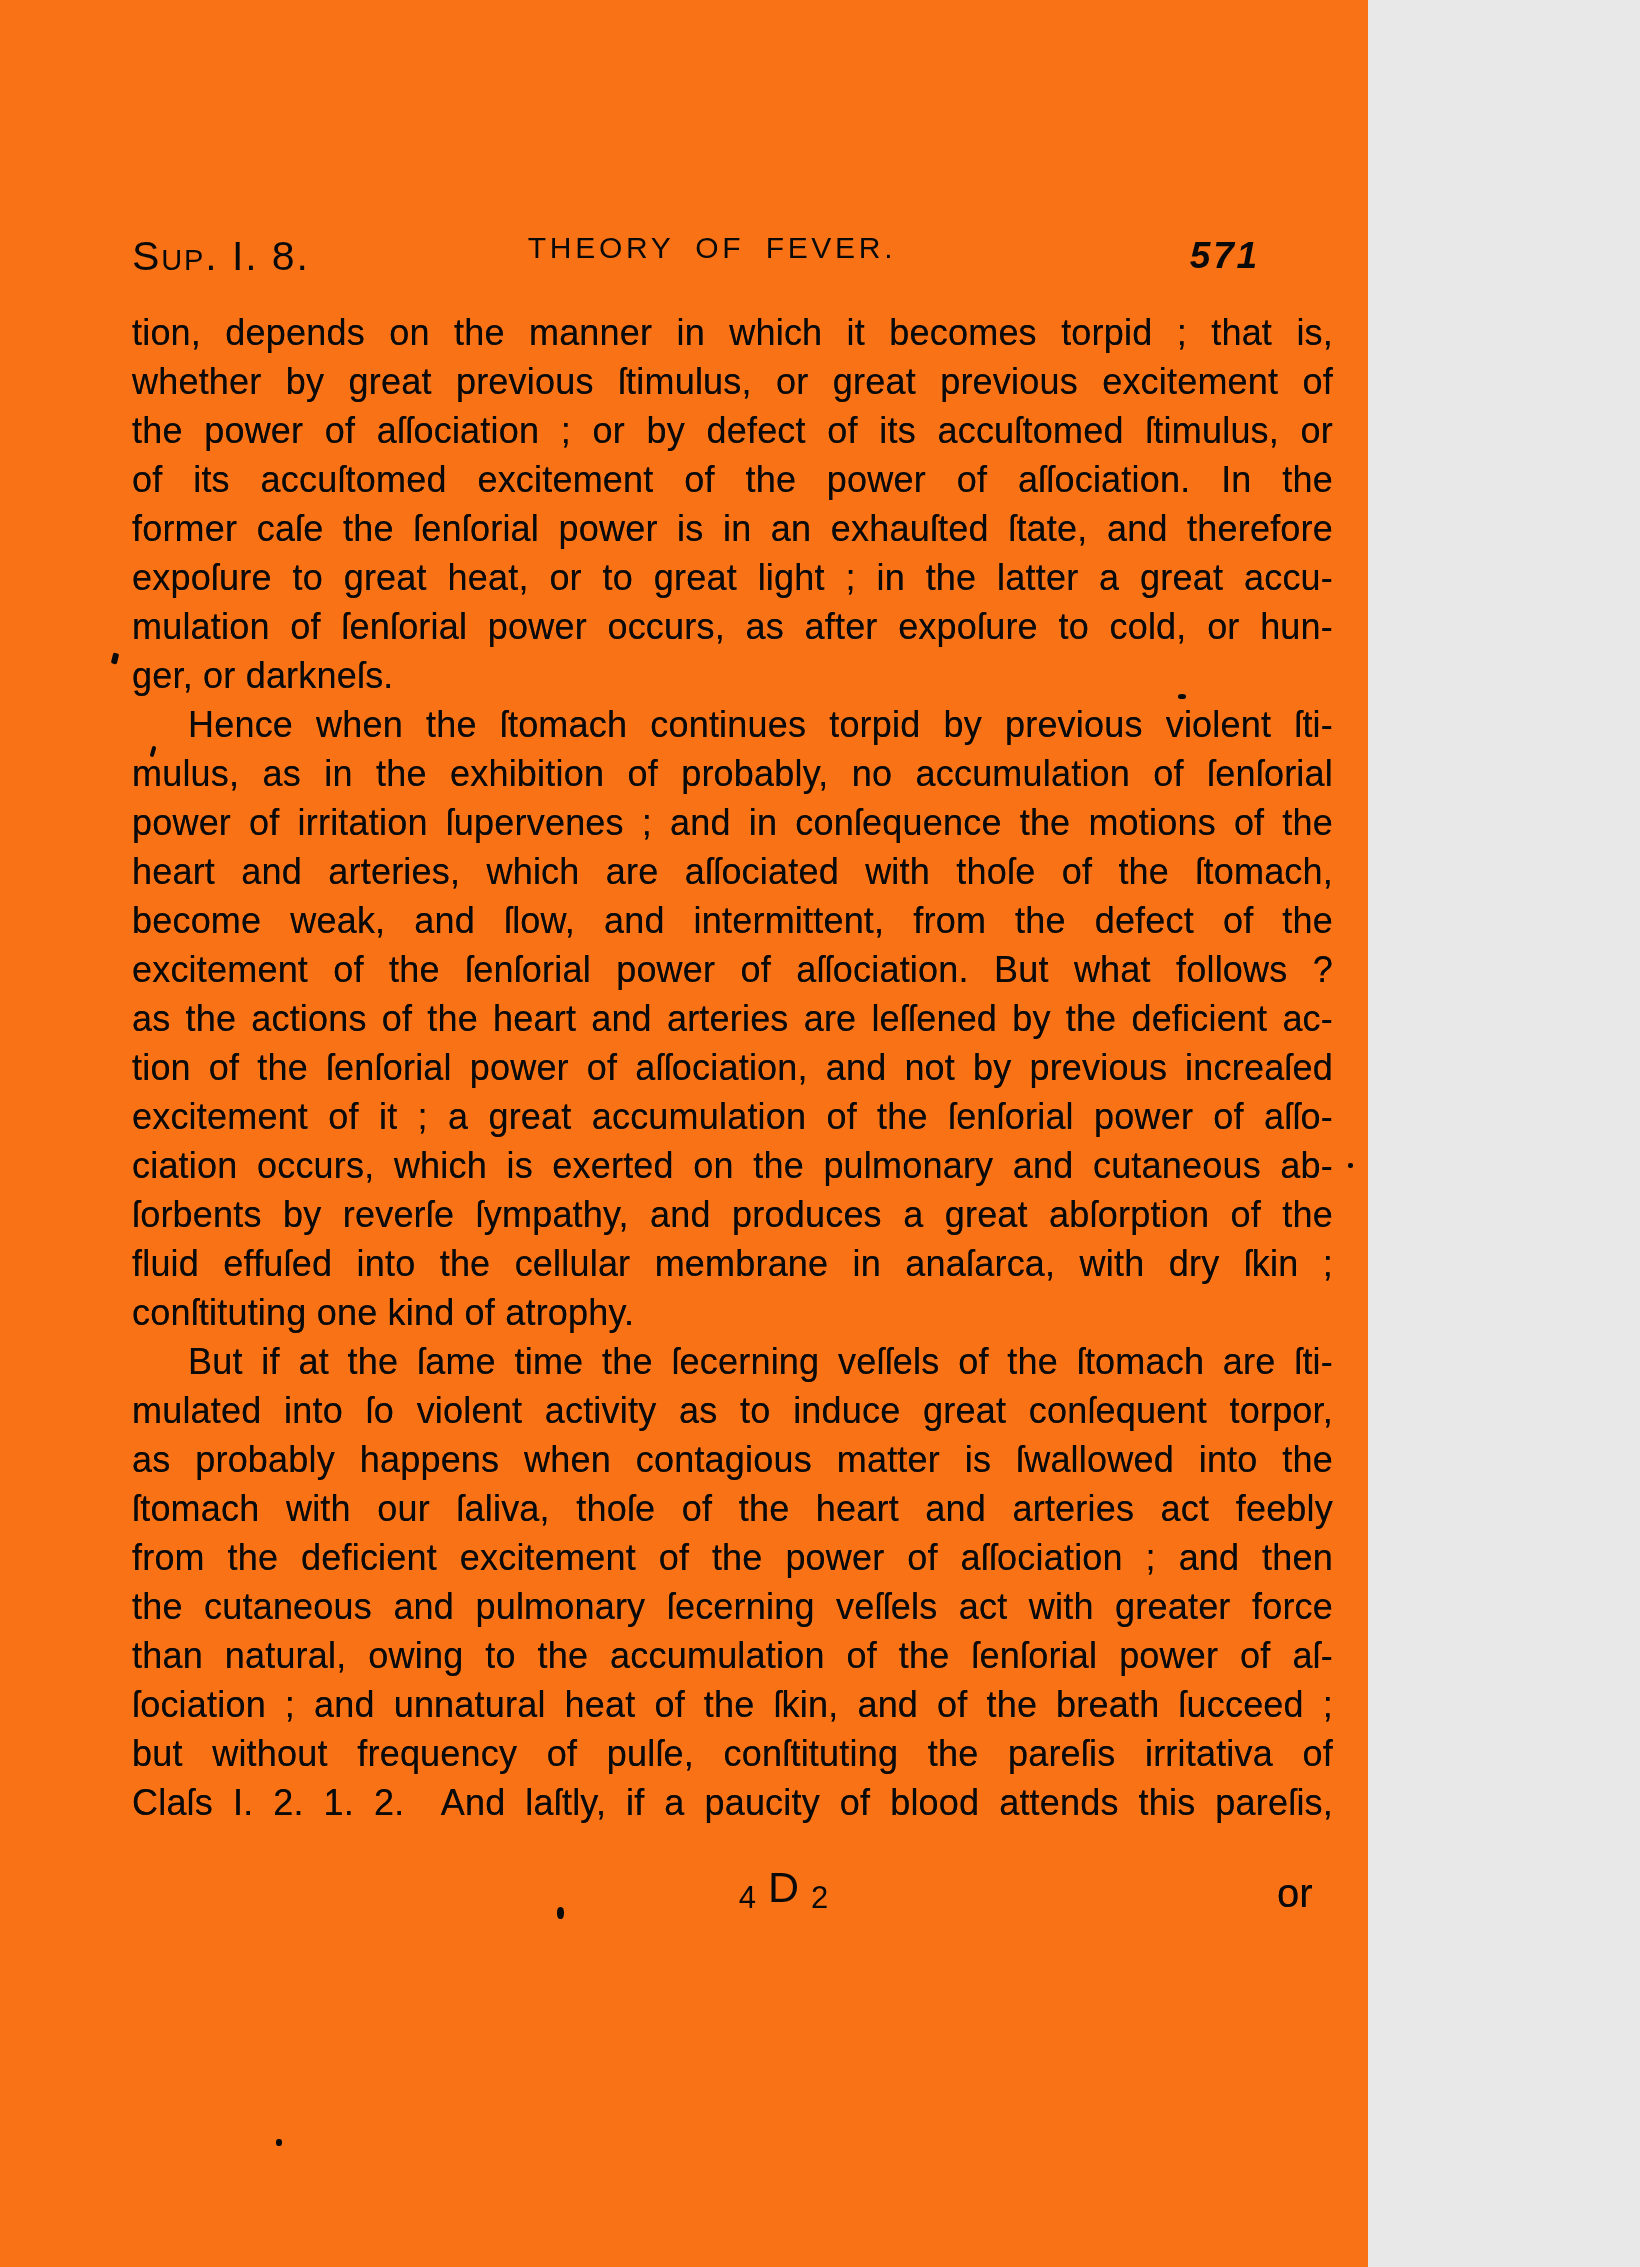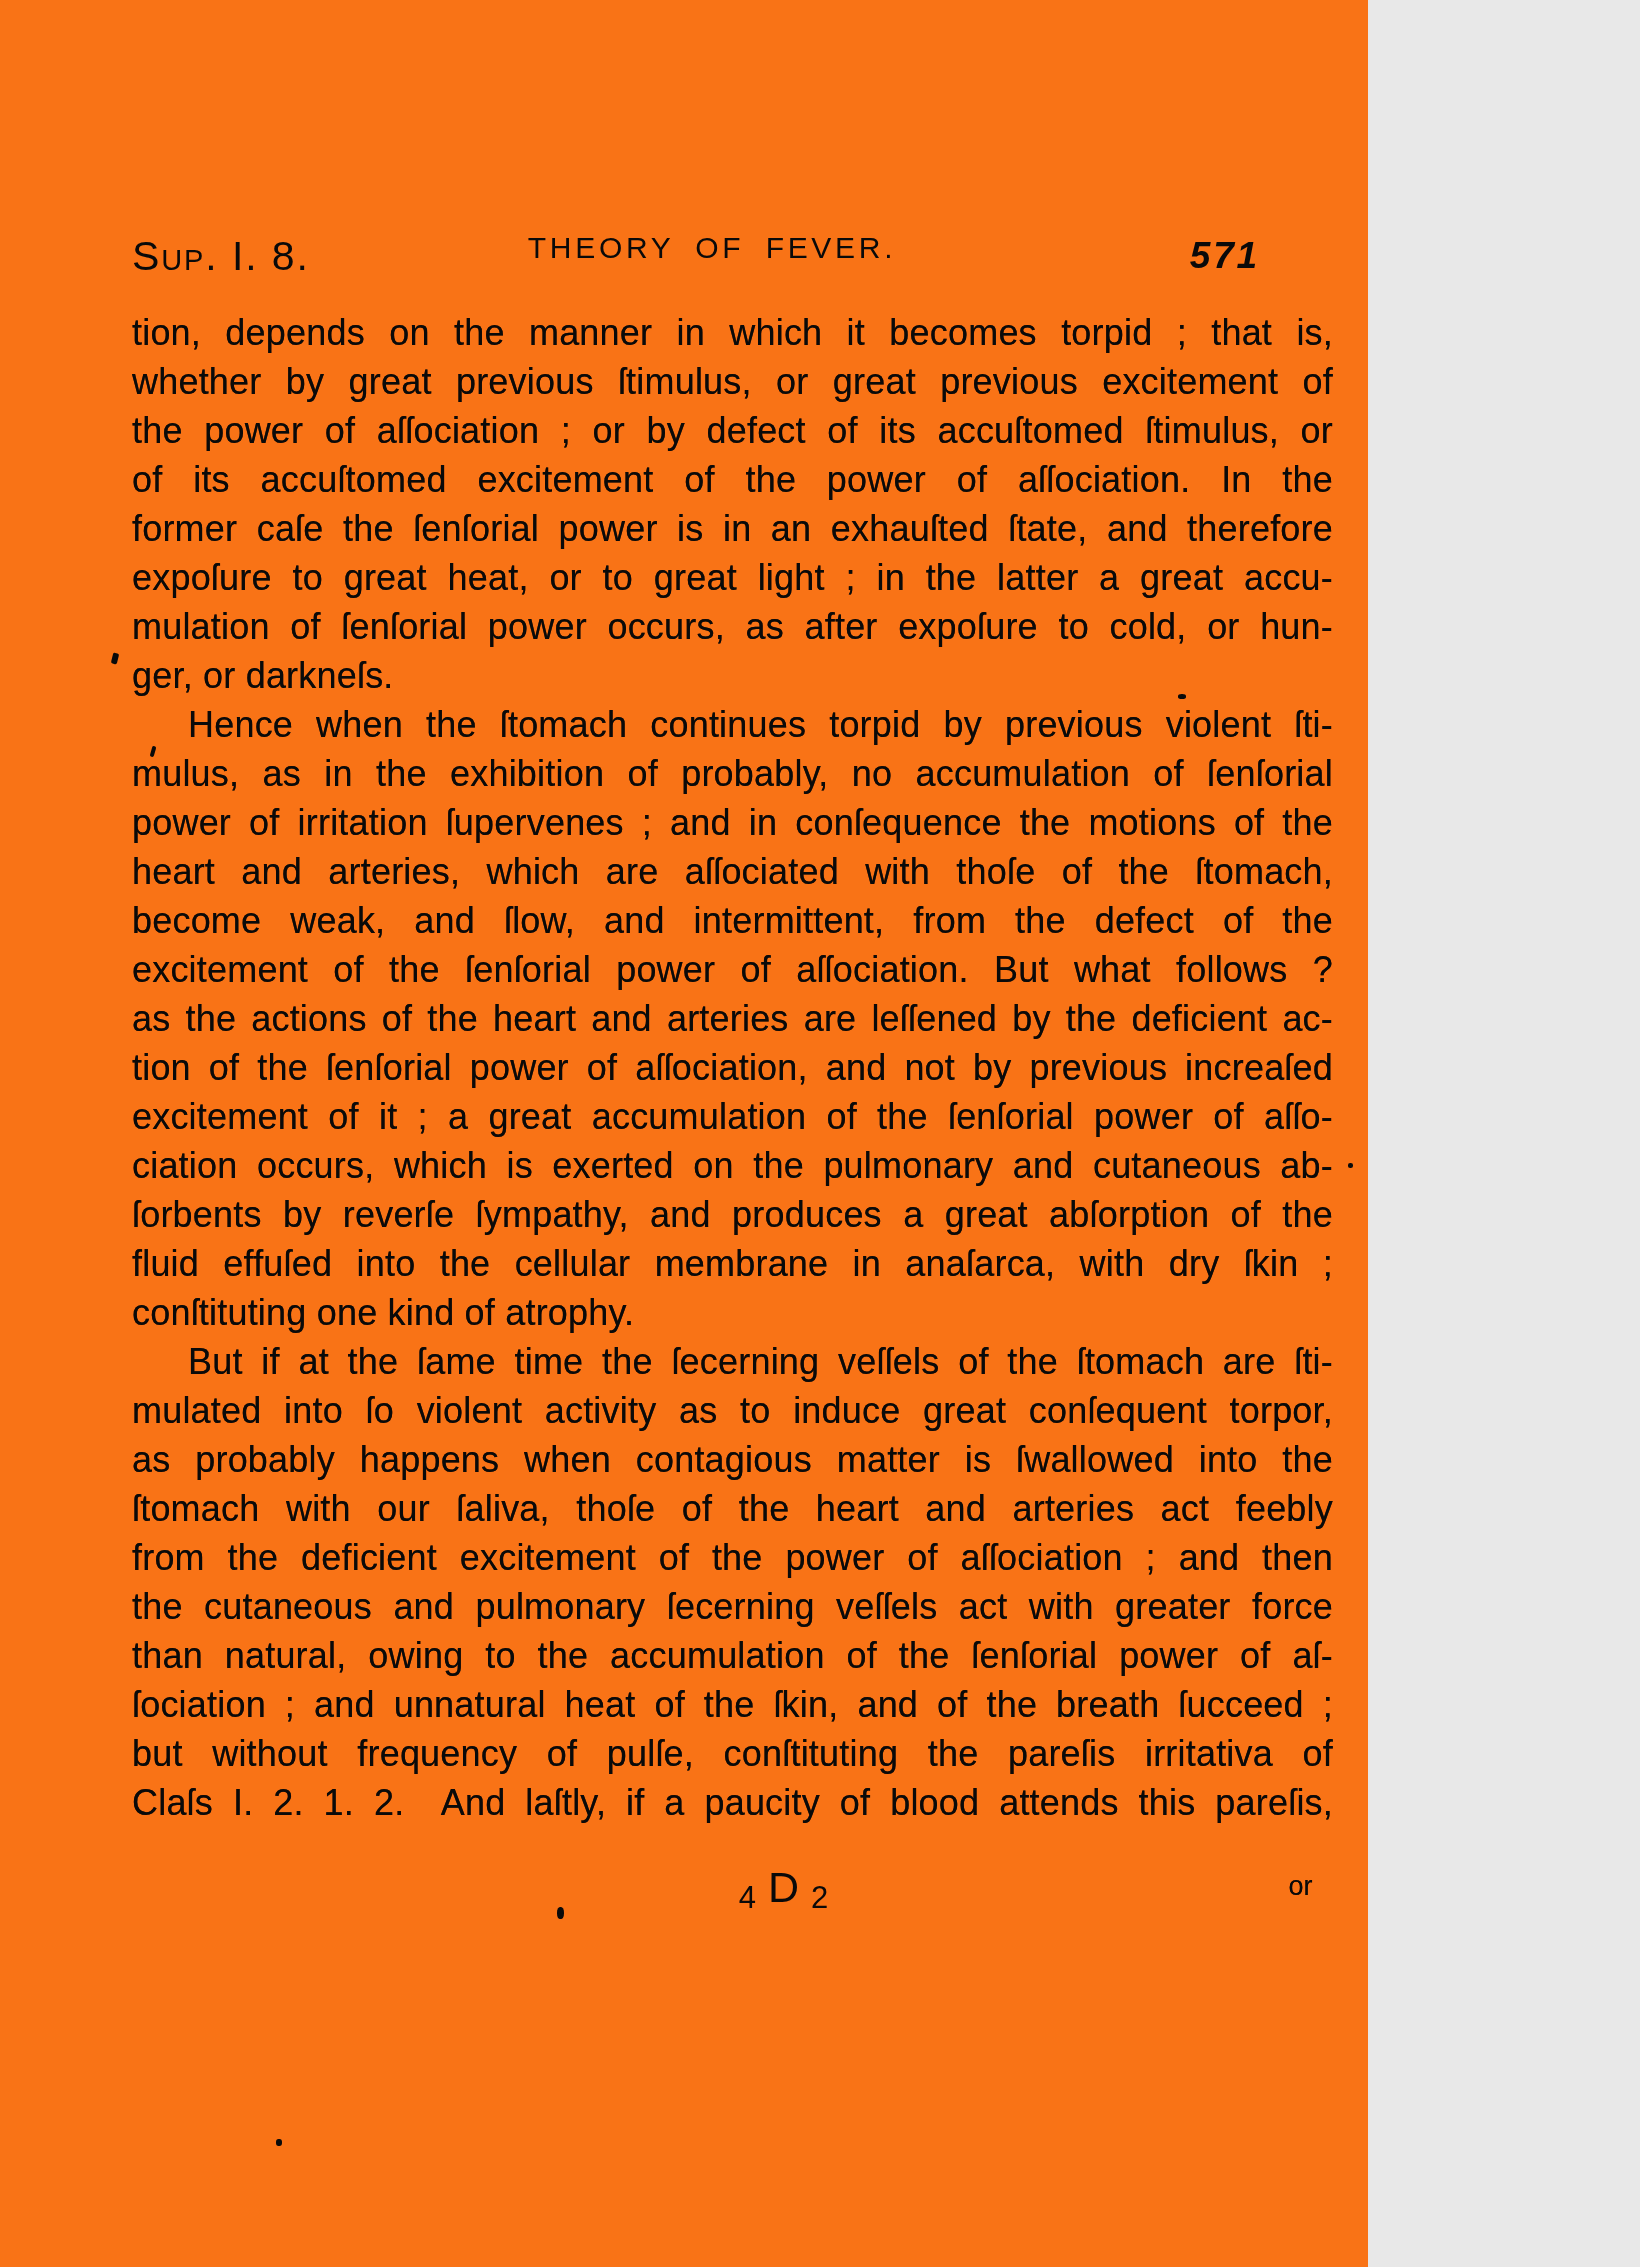--- a/index.html
+++ b/index.html
@@ -71,21 +71,21 @@
     font-size: 31px;
     vertical-align: -5.6px;
     margin: 0 8.4px;
   }
   .signature .sig-letter {
     font-size: 43px;
     margin: 0 3.7px;
   }
   .catchword {
     position: absolute; right: 20.5px; top: 7.5px;
-    font-size: 27px;
+    font-size: 40px;
     text-shadow: 0 0 0.5px rgba(0,0,0,0.65);
   }
   
   .speck { position: absolute; background: #0a0a0a; border-radius: 45%; }
   .tick  { position: absolute; background: #0a0a0a; border-radius: 1.9px; }
   #tick-mulation  { left: 112px;  top: 653px;  width: 5.6px;  height: 11.2px; transform: rotate(14deg); }
   #tick-hence     { left: 151px;  top: 746px;  width: 3.7px;  height: 11.2px; transform: rotate(16deg); }
   #speck-midright { left: 1178px; top: 694px;  width: 8.4px;  height: 4.7px;  }
   #speck-affo     { left: 1348px; top: 1163px; width: 4.7px;  height: 4.7px;  }
   #speck-sig      { left: 557px;  top: 1907px; width: 6.5px;  height: 12px; }

